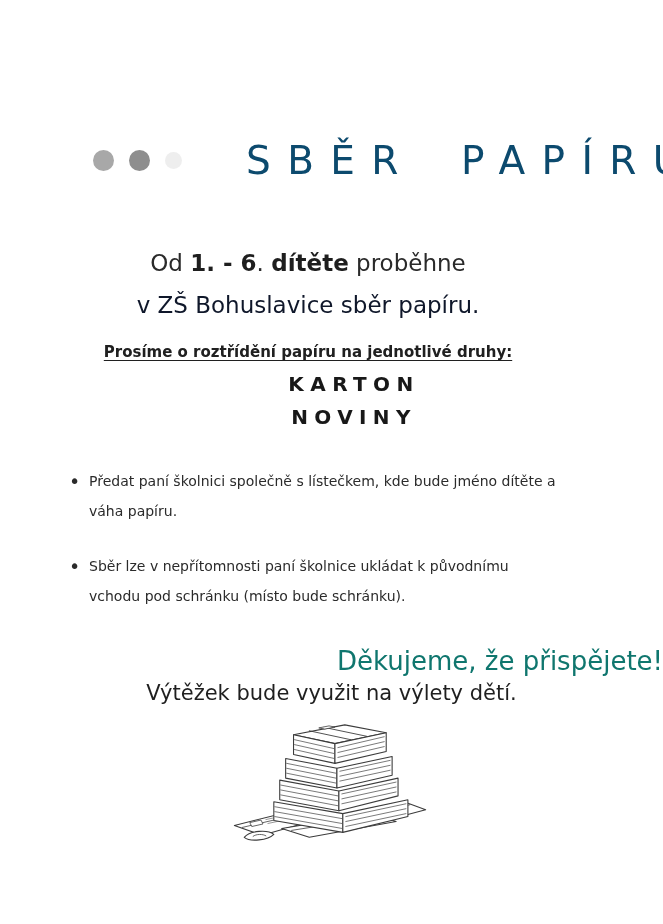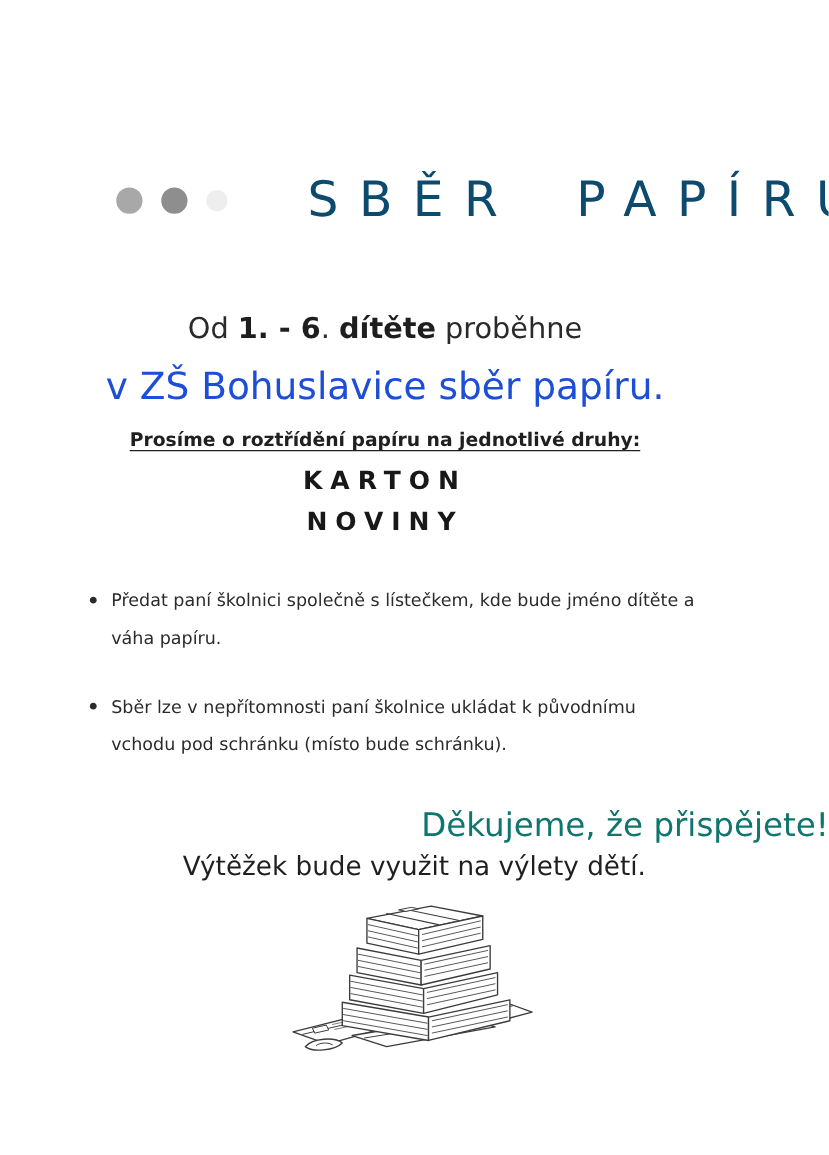--- a/index.html
+++ b/index.html
@@ -38,30 +38,30 @@
 
   
   .center-block {
     position: absolute;
     left: 0;
     width: 616px;
     text-align: center;
   }
   .intro-line-1 { top: 250px; font-size: 23px; color: #2a2a2a; }
   .intro-line-1 b, .intro-line-1 .bold { font-weight: 700; color: #1e1e1e; }
-  .intro-line-2 { top: 292px; font-size: 30px; color: #1d4ed8; }
+  .intro-line-2 { top: 292px; font-size: 23px; color: #0f172a; }
   .sorting-instruction {
     top: 343px;
     font-size: 15px;
     color: #202020;
     text-decoration: underline;
     text-underline-offset: 3px;
     font-weight: bold;
   }
-  .paper-types { top: 368px; }
+  .paper-types { top: 368px; padding-left: 46px; }
   .paper-type {
     font-size: 20px;
     font-weight: 700;
     letter-spacing: .32em;
     line-height: 33px;
     color: #181818;
   }
 
   
   .bullet-list {

